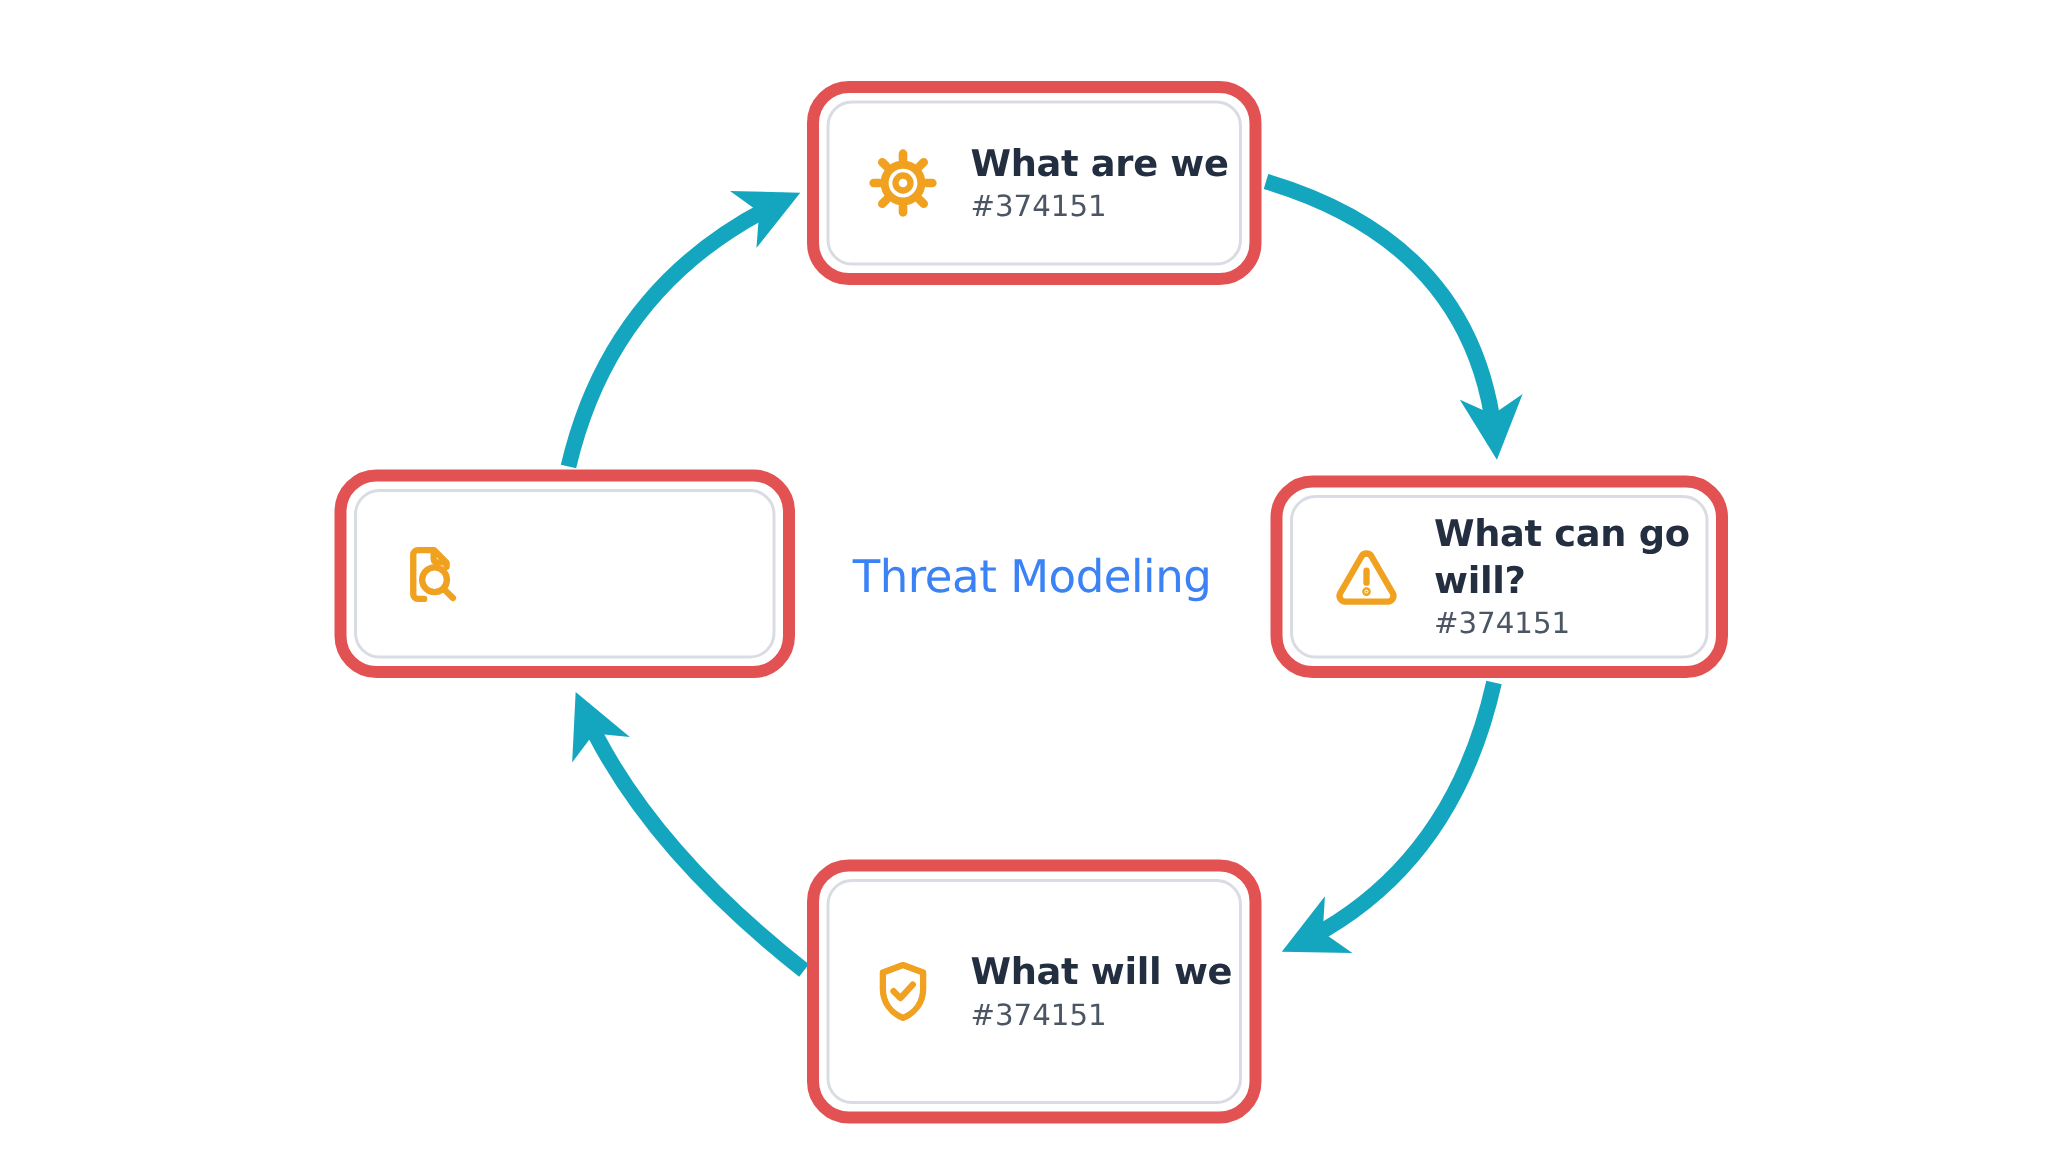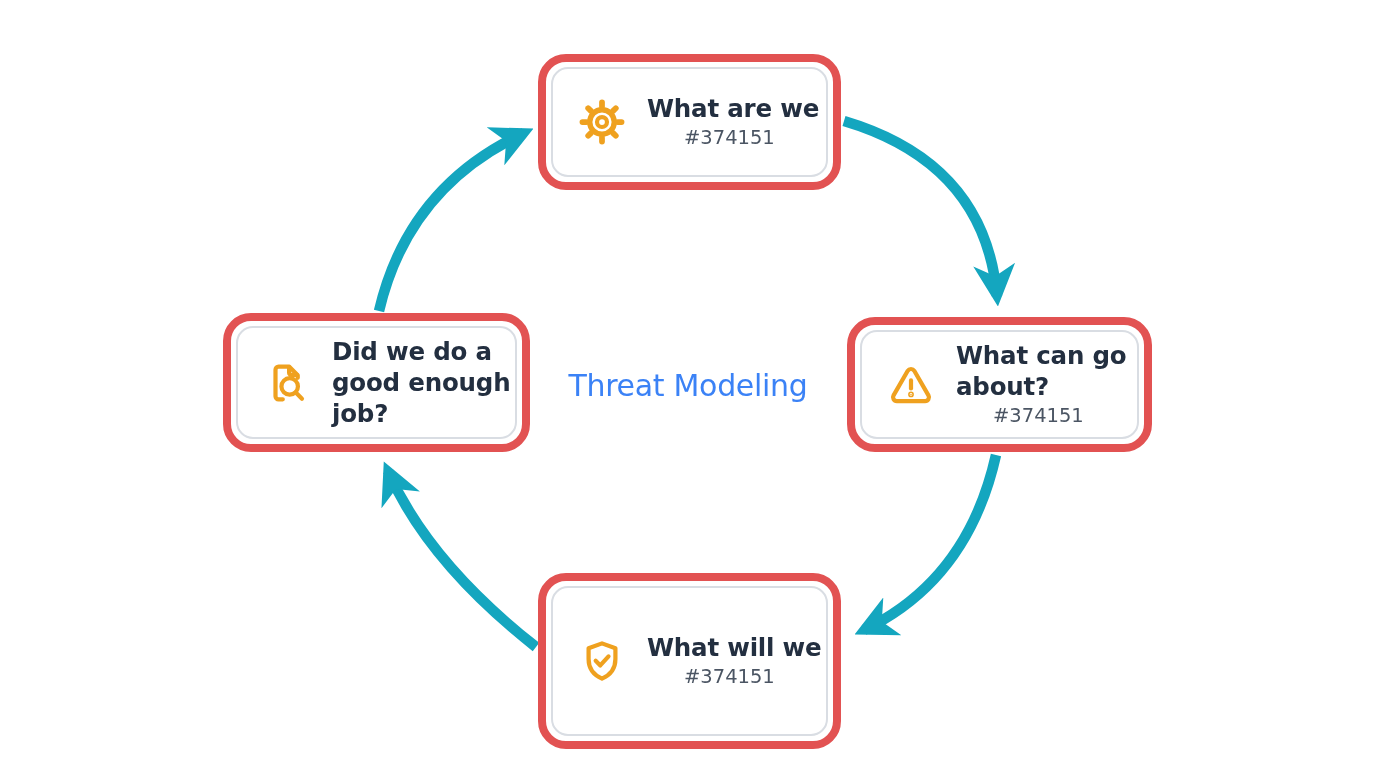--- a/index.html
+++ b/index.html
@@ -18,21 +18,21 @@
     background:#ffffff;border:2px solid #d9dde3;border-radius:17px;
     display:flex;align-items:center;gap:22px;padding:0 14px 0 26px;
   }
   .icon{flex:0 0 46px;width:46px;height:46px;display:flex;align-items:center;justify-content:center;}
   .icon svg{width:46px;height:46px;display:block;}
   .texts{display:flex;flex-direction:column;}
   .qline{
     font-size:24.5px;font-weight:bold;color:#232f40;line-height:31px;letter-spacing:-0.2px;
     white-space:nowrap;
   }
-  .code{font-size:19.5px;font-weight:normal;color:#4b5563;line-height:26px;margin-top:1px;margin-left:37px;}
+  .code{font-size:19.5px;font-weight:normal;color:#4b5563;line-height:26px;margin-top:1px;}
   .node-top{left:538px;top:54px;width:303px;height:136px;}
   .node-right{left:847px;top:317px;width:305px;height:135px;}
   .node-bottom{left:538px;top:573px;width:303px;height:176px;}
   .node-left{left:223px;top:313px;width:307px;height:139px;}
   .center-title{
     position:absolute;z-index:2;left:688px;top:385px;transform:translate(-50%,-50%);
     font-size:30px;font-weight:normal;color:#3b82f6;letter-spacing:-0.3px;white-space:nowrap;
   }
 </style>
 </head>
@@ -91,21 +91,21 @@
     <div class="node-inner">
       <span class="icon">
         <svg viewBox="0 0 24 24" fill="none" stroke="#efa11f" stroke-width="2.2" stroke-linecap="round" stroke-linejoin="round">
           <path d="M10.3 4.6 L2.9 17.4 a2 2 0 0 0 1.7 3 h14.8 a2 2 0 0 0 1.7 -3 L13.7 4.6 a2 2 0 0 0 -3.4 0 Z"></path>
           <line x1="12" y1="9.6" x2="12" y2="13.8"></line>
           <circle cx="12" cy="16.9" r="0.4" fill="#efa11f"></circle>
         </svg>
       </span>
       <div class="texts">
         <div class="qline">What can go</div>
-        <div class="qline">about?</div>
+        <div class="qline">will?</div>
         <div class="code">#374151</div>
       </div>
     </div>
   </div>
 
   <div class="node node-bottom">
     <div class="node-inner">
       <span class="icon">
         <svg viewBox="0 0 24 24" fill="none" stroke="#efa11f" stroke-width="2.2" stroke-linecap="round" stroke-linejoin="round">
           <path d="M12 2.8 L19 5.4 V11 C19 15.8 16.2 19.4 12 21.2 C7.8 19.4 5 15.8 5 11 V5.4 Z"></path>
@@ -122,21 +122,16 @@
   <div class="node node-left">
     <div class="node-inner">
       <span class="icon">
         <svg viewBox="0 0 24 24" fill="none" stroke="#efa11f" stroke-width="2.2" stroke-linecap="round" stroke-linejoin="round">
           <path d="M9.8 20.5 H7.6 A1.6 1.6 0 0 1 6 18.9 V5.1 A1.6 1.6 0 0 1 7.6 3.5 H13.2 L17.6 7.9 V9.3"></path>
           <path d="M13.1 3.8 V6.6 A1.2 1.2 0 0 0 14.3 7.8 H17.2"></path>
           <circle cx="13.4" cy="13.8" r="4.3"></circle>
           <line x1="16.6" y1="17" x2="19.8" y2="20.2"></line>
         </svg>
       </span>
-      <div class="texts">
-        <div class="qline">Did we do a</div>
-        <div class="qline">good enough</div>
-        <div class="qline">job?</div>
-      </div>
     </div>
   </div>
 
 </div>
 
 </body></html>

